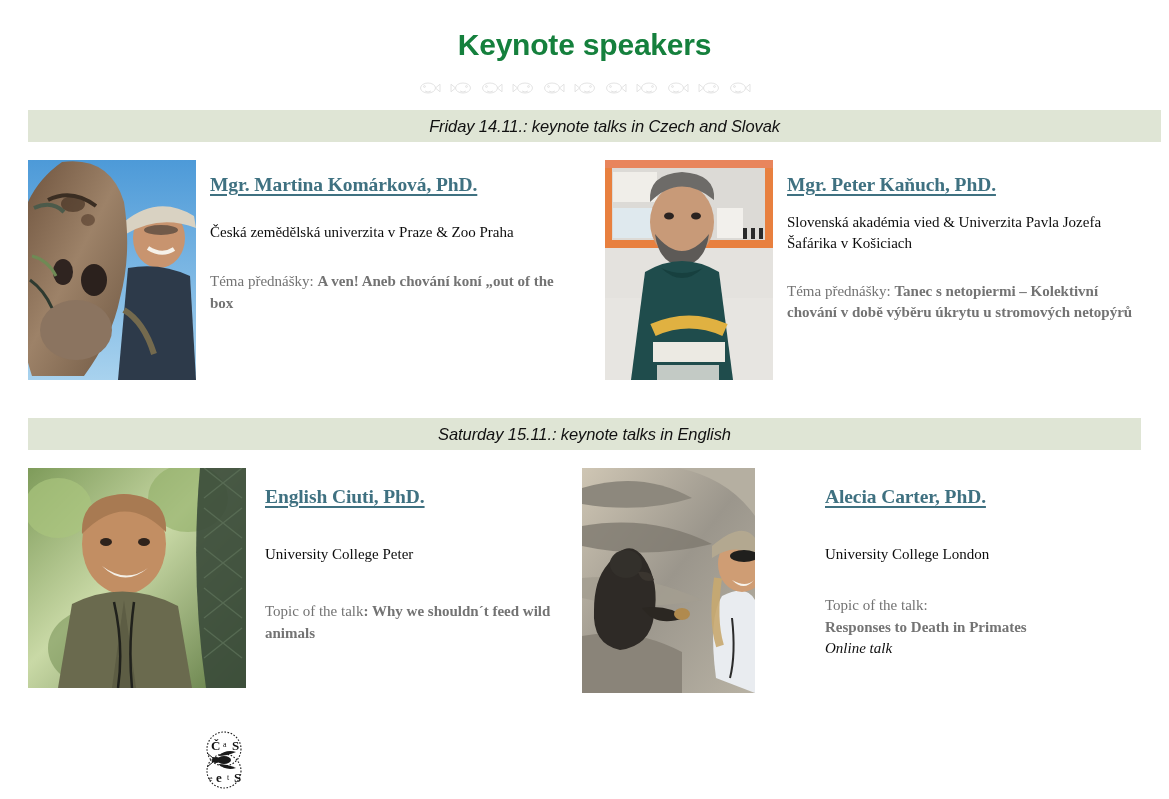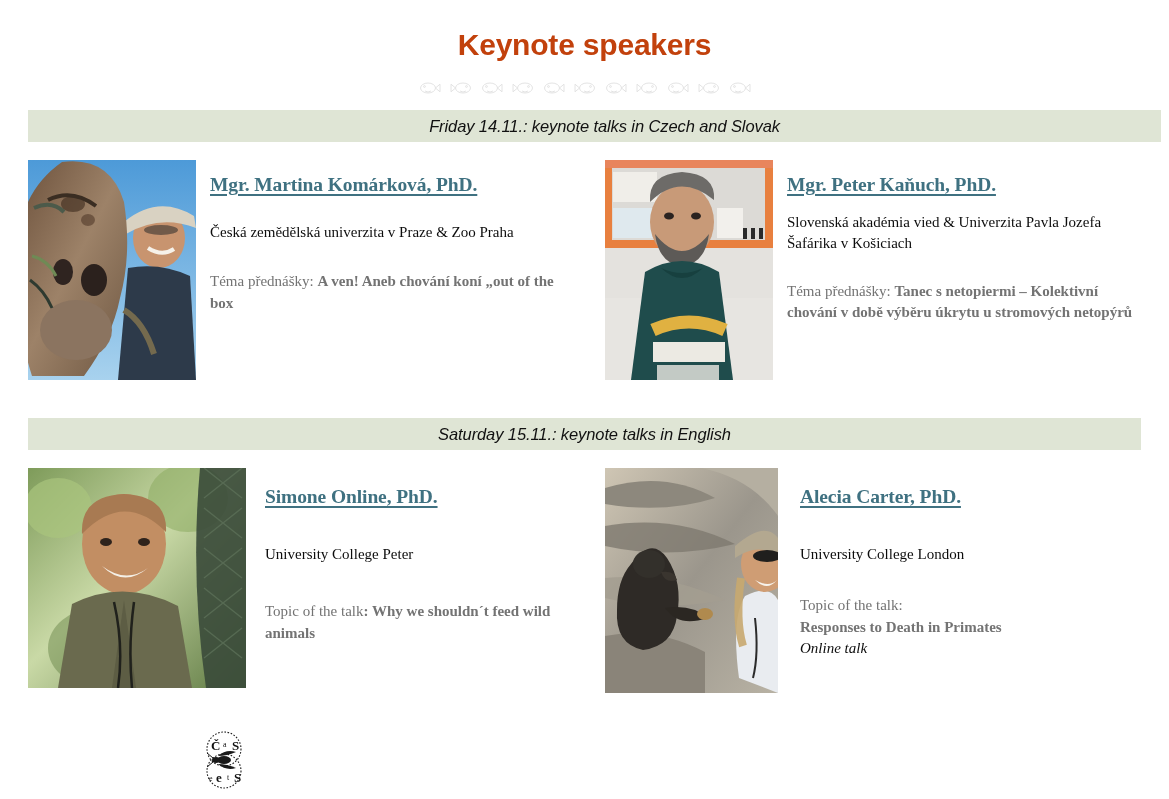--- a/index.html
+++ b/index.html
@@ -23,21 +23,21 @@
   
   .slide-title {
     position: absolute;
     left: 0;
     top: 28px;
     width: 1169px;
     text-align: center;
     font-size: 30px;
     font-weight: bold;
     letter-spacing: -0.2px;
-    color: #c2410c;
+    color: #15803d;
   }
 
   
   .divider-row {
     position: absolute;
     left: 0;
     top: 73px;
     width: 1169px;
     height: 30px;
     display: flex;
@@ -125,21 +125,21 @@
   #speaker-kanuch .sp-name   { margin-top: 14px; }
   #speaker-kanuch .sp-affil  { margin-top: 16px; }
   #speaker-kanuch .sp-topic  { margin-top: 26px; }
 
   #speaker-ciuti { left: 28px;  top: 468px; width: 545px; }
   #speaker-ciuti .photo { width: 218px; height: 220px; margin-right: 19px; }
   #speaker-ciuti .sp-name   { margin-top: 18px; }
   #speaker-ciuti .sp-affil  { margin-top: 36px; }
   #speaker-ciuti .sp-topic  { margin-top: 36px; }
 
-  #speaker-carter { left: 605px; top: 468px; width: 545px; }
+  #speaker-carter { left: 582px; top: 468px; width: 545px; gap: 48px; }
   #speaker-carter .photo { width: 173px; height: 225px; margin-right: 22px; }
   #speaker-carter .sp-name   { margin-top: 18px; }
   #speaker-carter .sp-affil  { margin-top: 36px; }
   #speaker-carter .sp-topic  { margin-top: 30px; }
 
   
   .footer {
     position: absolute;
     left: 0;
     top: 728px;
@@ -398,21 +398,21 @@
         <ellipse cx="116" cy="74" rx="6" ry="4" fill="#2e231c"></ellipse>
         <path d="M74 98 q22 22 46 2 q-22 16 -46 -2z" fill="#f4efe6"></path>
 
         <path d="M44 136 q52 -26 106 2 l14 82 -134 0 z" fill="#6a6a4e"></path>
         <path d="M96 132 l-12 88 24 0 z" fill="#5d5d44"></path>
         <path d="M86 134 q10 44 4 86" stroke="#20211c" stroke-width="2.5" fill="none"></path>
         <path d="M106 134 q-6 44 -2 86" stroke="#20211c" stroke-width="2.5" fill="none"></path>
       </svg>
     </div>
     <div class="info">
-      <div class="sp-name">Simone Online, PhD.</div>
+      <div class="sp-name">English Ciuti, PhD.</div>
       <div class="sp-affil">University College Peter</div>
       <div class="sp-topic"><span>Topic of the talk</span><b>: Why we shouldn´t feed wild animals</b></div>
     </div>
   </div>
 
   <div class="speaker" id="speaker-carter">
     <div class="photo">
       <svg viewBox="0 0 173 225" preserveAspectRatio="none">
         <defs>
           <linearGradient id="rock" x1="0" y1="0" x2="1" y2="1">

